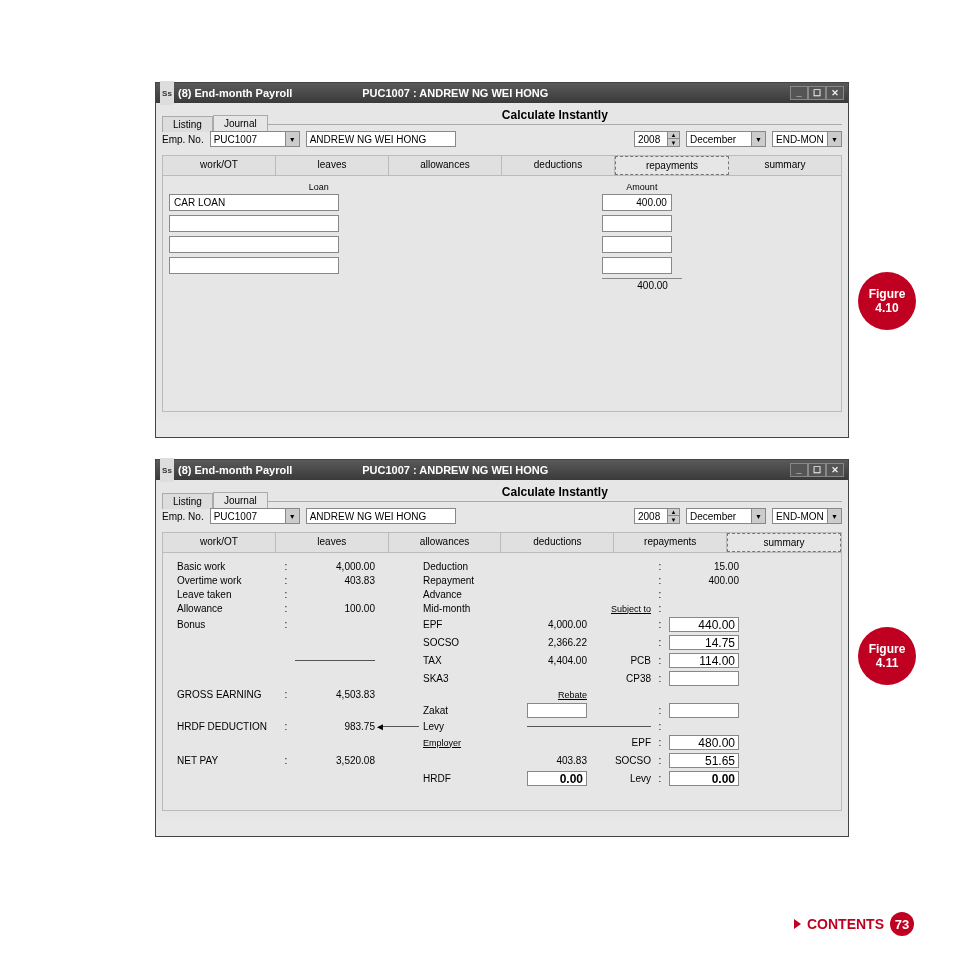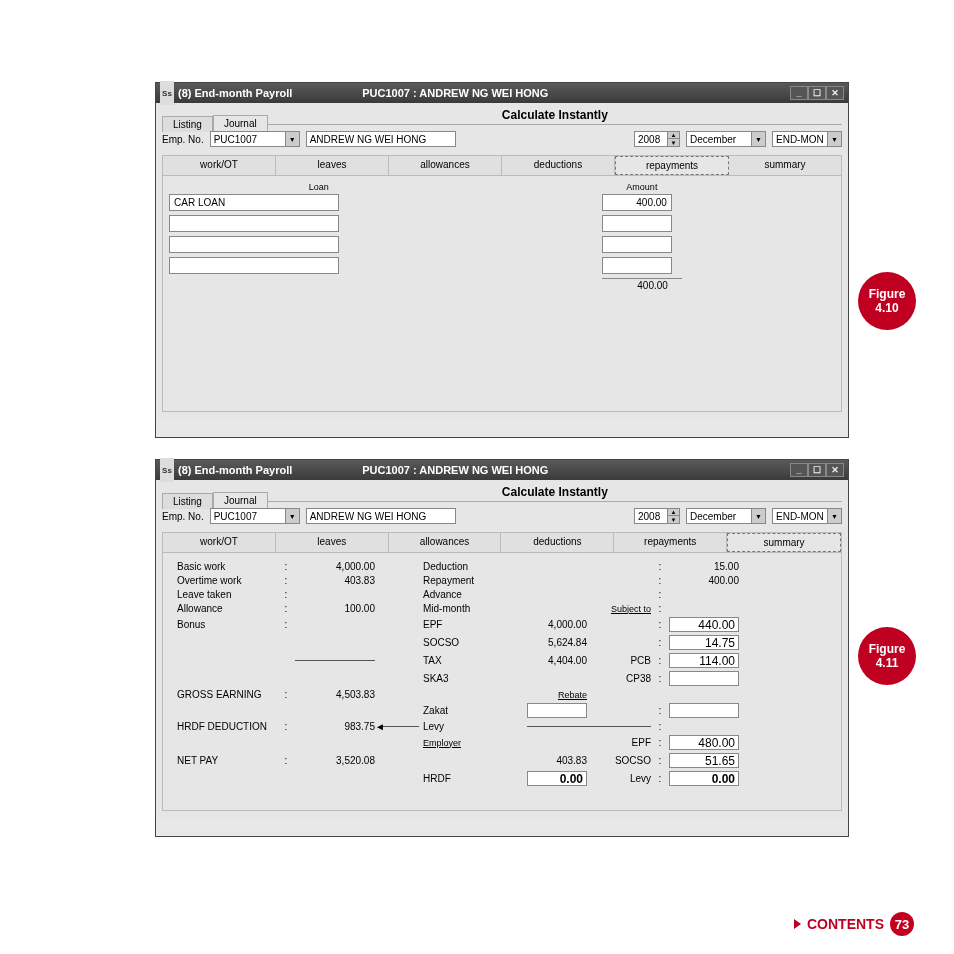--- a/index.html
+++ b/index.html
@@ -365,21 +365,21 @@
         <div class="r">4,000.00</div>
         <div></div>
         <div class="colon">:</div>
         <div class="boxval">440.00</div>
 
         <div></div>
           <div></div>
           <div></div>
           <div></div>
         <div>SOCSO</div>
-        <div class="r">5,624.84</div>
+        <div class="r">2,366.22</div>
         <div></div>
         <div class="colon">:</div>
         <div class="boxval">14.75</div>
 
         <div></div>
           <div></div>
         <div style="border-bottom:1px solid #555;height:1px;"></div>
         <div></div>
         <div>TAX</div>
         <div class="r">4,404.00</div>

